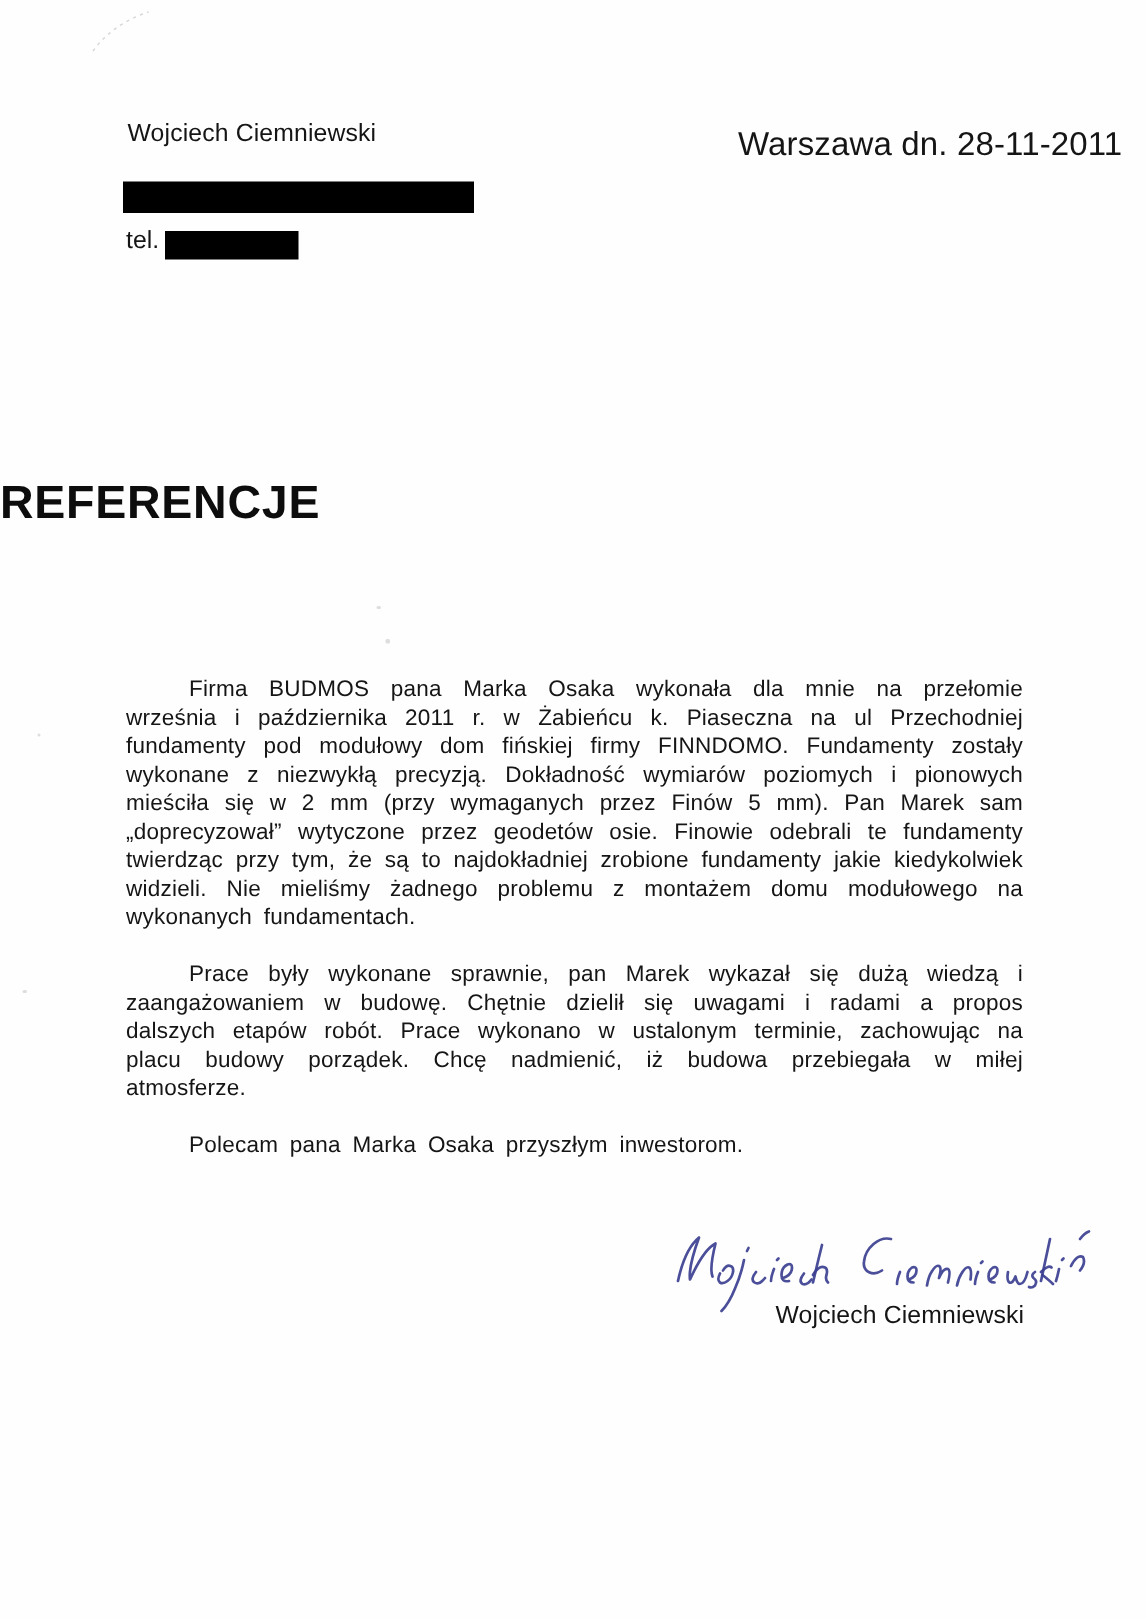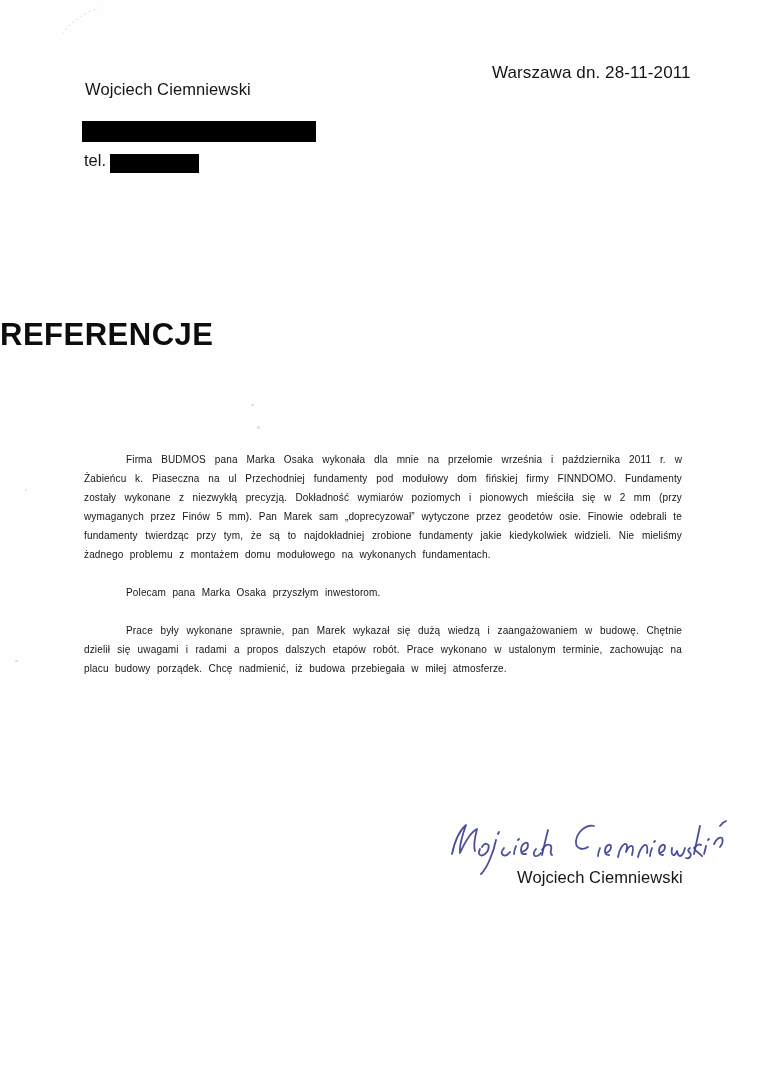--- a/index.html
+++ b/index.html
@@ -12,22 +12,22 @@
     font-family:"Liberation Sans", sans-serif;
     color: var(--ink, #151515);
     overflow:hidden;
   }
 
   .header-name {
     position:absolute; left:85px; top:80px;
     font-size:16.5px; letter-spacing:0.1px;
   }
   .header-date {
-    position:absolute; left:492px; top:63px;
-    font-size:17px; letter-spacing:0.1px;
+    position:absolute; left:492px; top:83px;
+    font-size:22px; letter-spacing:0.1px;
   }
 
   .redaction-address {
     position:absolute; left:82px; top:121px;
     width:234px; height:21px;
     background: var(--redaction, #000);
   }
   .tel-label {
     position:absolute; left:84px; top:151px;
     font-size:16.5px;
@@ -41,21 +41,21 @@
 
   .doc-title {
     position:absolute; left:0; top:317px; width:100%;
     text-align:left;
     font-size:31px; font-weight:bold; letter-spacing:0.5px;
     color:#0d0d0d;
   }
 
   .body-text {
     position:absolute; left:84px; top:450px; width:598px;
-    font-size:10px; line-height:19px;
+    font-size:15px; line-height:19px;
     letter-spacing:0.15px; word-spacing:3.5px;
     text-align:justify;
   }
   .body-text p { margin:0 0 19px 0; text-indent:42px; }
   .body-text p:last-child { text-indent:42px; }
 
   .signature-block { position:absolute; left:438px; top:804px; width:310px; height:95px; }
   .sig path {
     fill:none;
     stroke: var(--signature_ink, #3c3f90);
@@ -94,22 +94,22 @@
   <div class="header-date">Warszawa dn. 28-11-2011</div>
 
   <div class="redaction-address"></div>
   <div class="tel-label">tel.</div>
   <div class="redaction-phone"></div>
 
   <div class="doc-title">REFERENCJE</div>
 
   <div class="body-text">
     <p>Firma BUDMOS pana Marka Osaka wykonała dla mnie na przełomie września i października 2011 r. w Żabieńcu k. Piaseczna na ul Przechodniej fundamenty pod modułowy dom fińskiej firmy FINNDOMO.  Fundamenty zostały wykonane z niezwykłą precyzją. Dokładność wymiarów poziomych i pionowych mieściła się w 2 mm (przy wymaganych przez Finów 5 mm). Pan Marek sam „doprecyzował” wytyczone przez geodetów osie. Finowie odebrali te fundamenty twierdząc przy tym, że są to najdokładniej zrobione fundamenty jakie kiedykolwiek widzieli. Nie mieliśmy żadnego problemu z montażem domu modułowego na wykonanych fundamentach.</p>
+    <p>Prace były wykonane sprawnie, pan Marek wykazał się dużą wiedzą i zaangażowaniem w budowę. Chętnie dzielił się uwagami i radami a propos dalszych etapów robót. Prace wykonano w ustalonym terminie, zachowując na placu budowy porządek. Chcę nadmienić, iż budowa przebiegała w miłej atmosferze.</p>
     <p>Polecam pana Marka Osaka przyszłym inwestorom.</p>
-    <p>Prace były wykonane sprawnie, pan Marek wykazał się dużą wiedzą i zaangażowaniem w budowę. Chętnie dzielił się uwagami i radami a propos dalszych etapów robót. Prace wykonano w ustalonym terminie, zachowując na placu budowy porządek. Chcę nadmienić, iż budowa przebiegała w miłej atmosferze.</p>
   </div>
 
   <div class="signature-block">
     <svg class="sig" width="310" height="95" viewBox="0 0 310 95">
 
       <path d="M14,50 C17,36 22,26 28,21 C24,32 21,42 22,49 C27,38 33,28 39,25 C37,33 35,42 37,47"></path>
       <path d="M42,45 c-3,6 1,8 5,5 c4,-3 5,-9 2,-10 c-2,-1 -4,1 -5,3"></path>
       <path d="M58,36 q-2,10 -6,19 q-4,10 -9,15"></path>
       <path d="M60,30 l1,-2"></path>
       <path d="M66,44 q-4,5 -1,7 q3,2 7,-3"></path>

